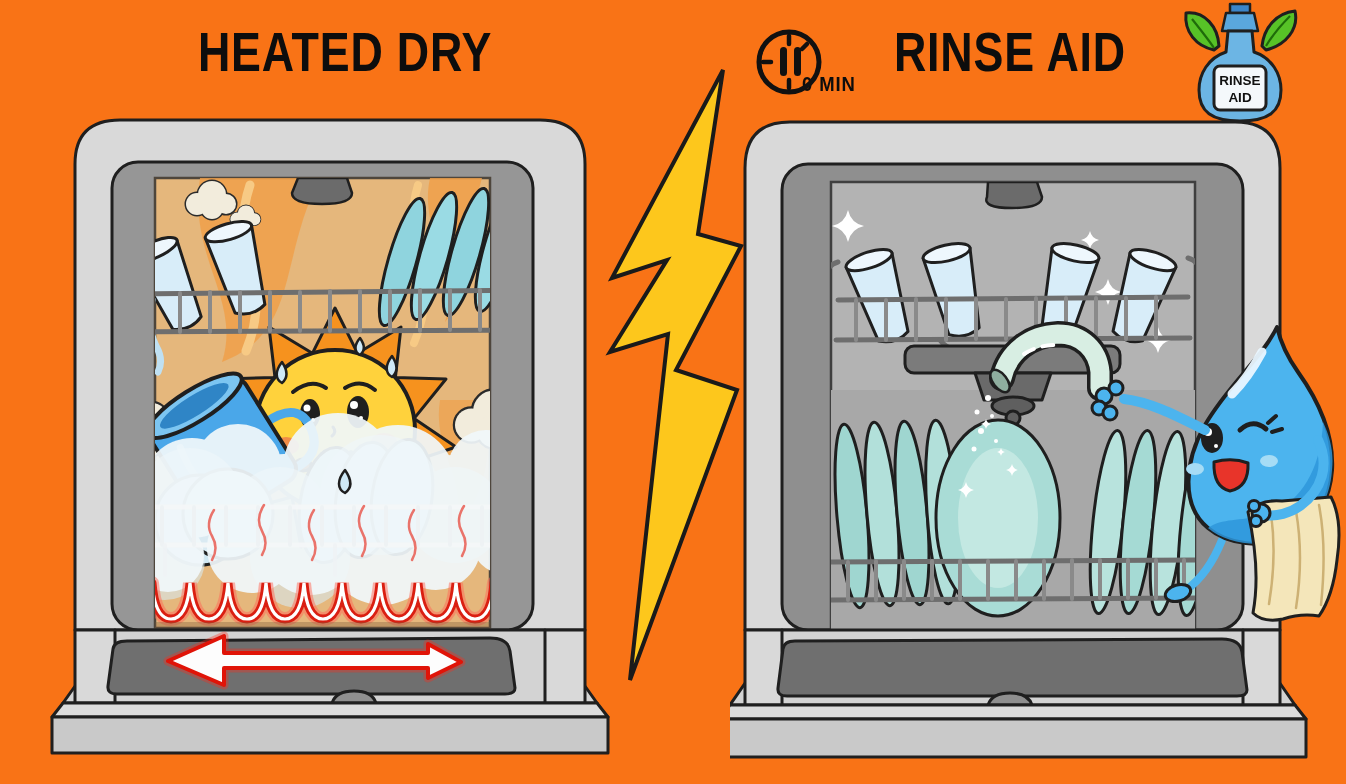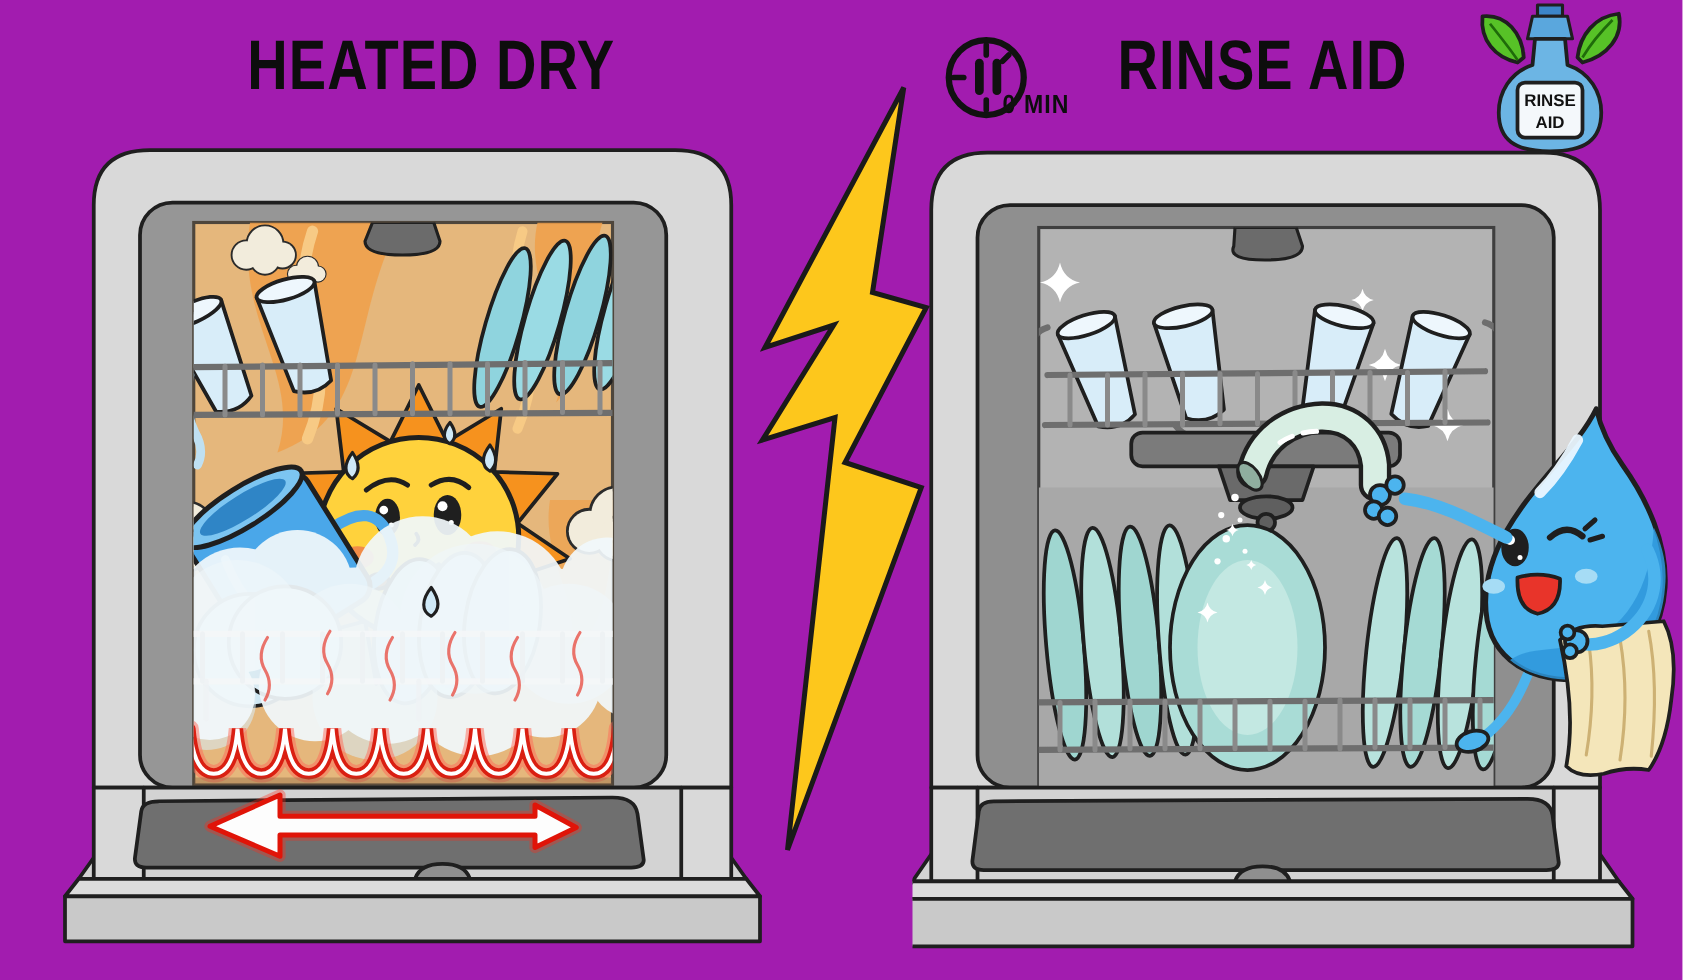--- a/index.html
+++ b/index.html
@@ -1,16 +1,16 @@
 <!DOCTYPE html>
 <html><head>
 <meta charset="utf-8">
 <style>
   html,body{margin:0;padding:0;background:#fff}
-  .stage{position:relative;width:1346px;height:784px;background:#a21caf;
+  .stage{position:relative;width:1346px;height:784px;background:#f97316;
          font-family:"Liberation Sans",sans-serif;overflow:hidden}
   .ttl{position:absolute;font-weight:700;font-size:56px;line-height:1;color:#0d0d0d;
        text-align:center;transform:scaleX(.8);letter-spacing:1px;white-space:nowrap}
   .timer-label{position:absolute;left:802px;top:72px;font-weight:700;font-size:21px;
        color:#0d0d0d;transform:scaleX(.88);transform-origin:left;letter-spacing:1px}
   svg.layer{position:absolute}
   .o2{stroke:#1f1f1f;stroke-width:2.5;stroke-linejoin:round;stroke-linecap:round}
   .o3{stroke:#1f1f1f;stroke-width:3;stroke-linejoin:round;stroke-linecap:round}
   .o4{stroke:#1f1f1f;stroke-width:4;stroke-linejoin:round;stroke-linecap:round}
   .nf{fill:none}

